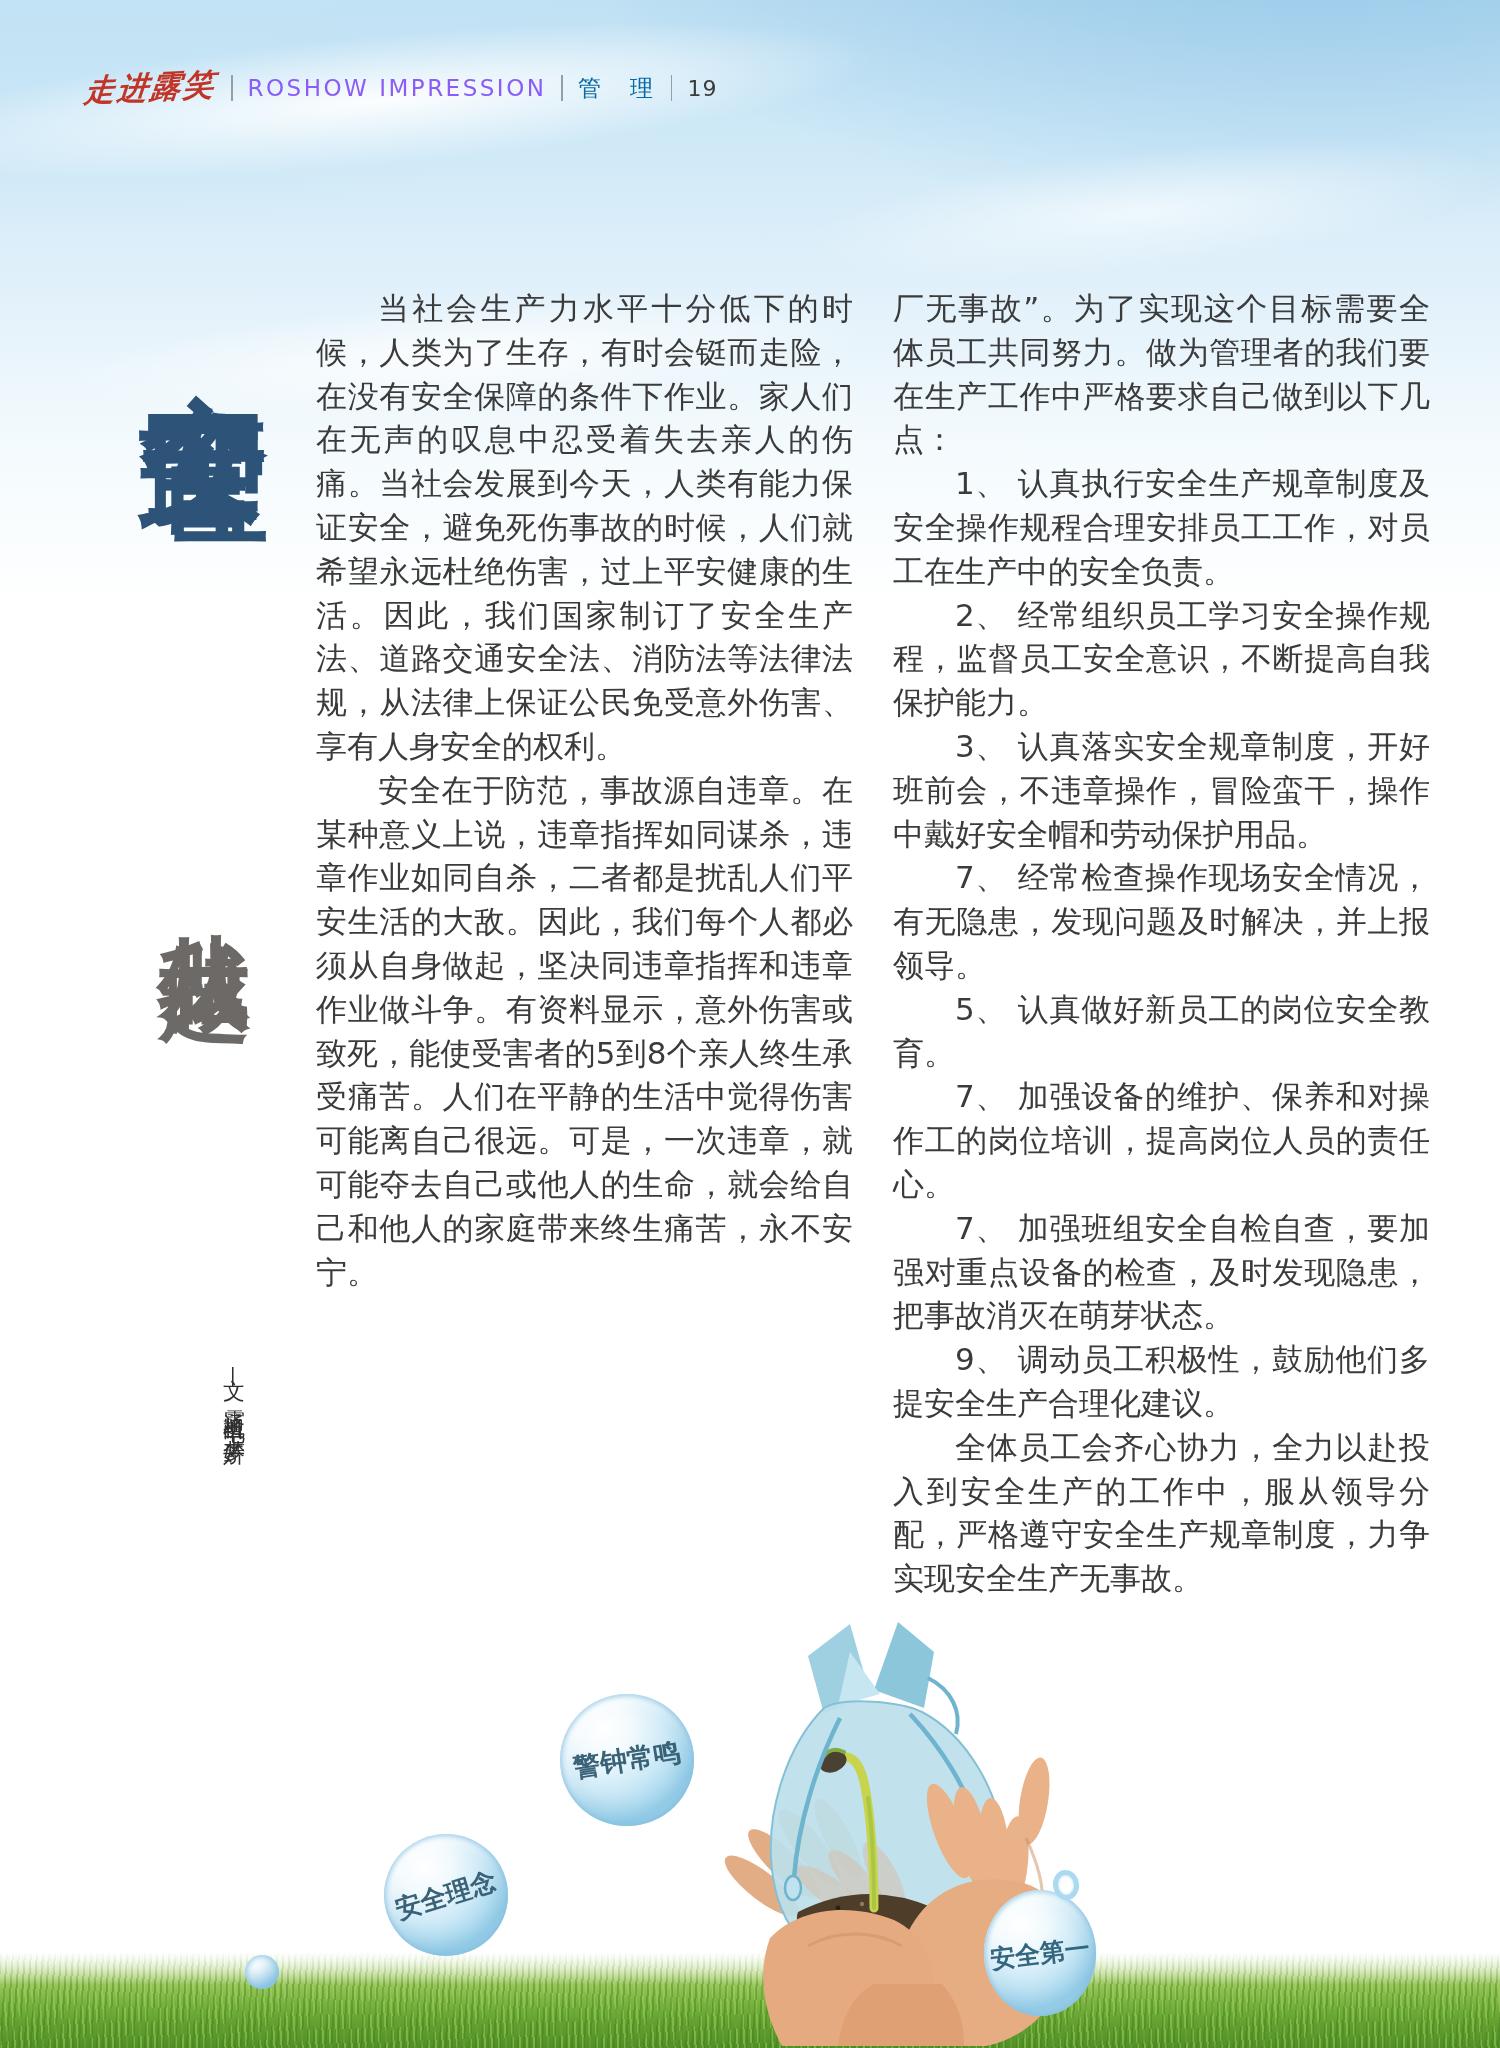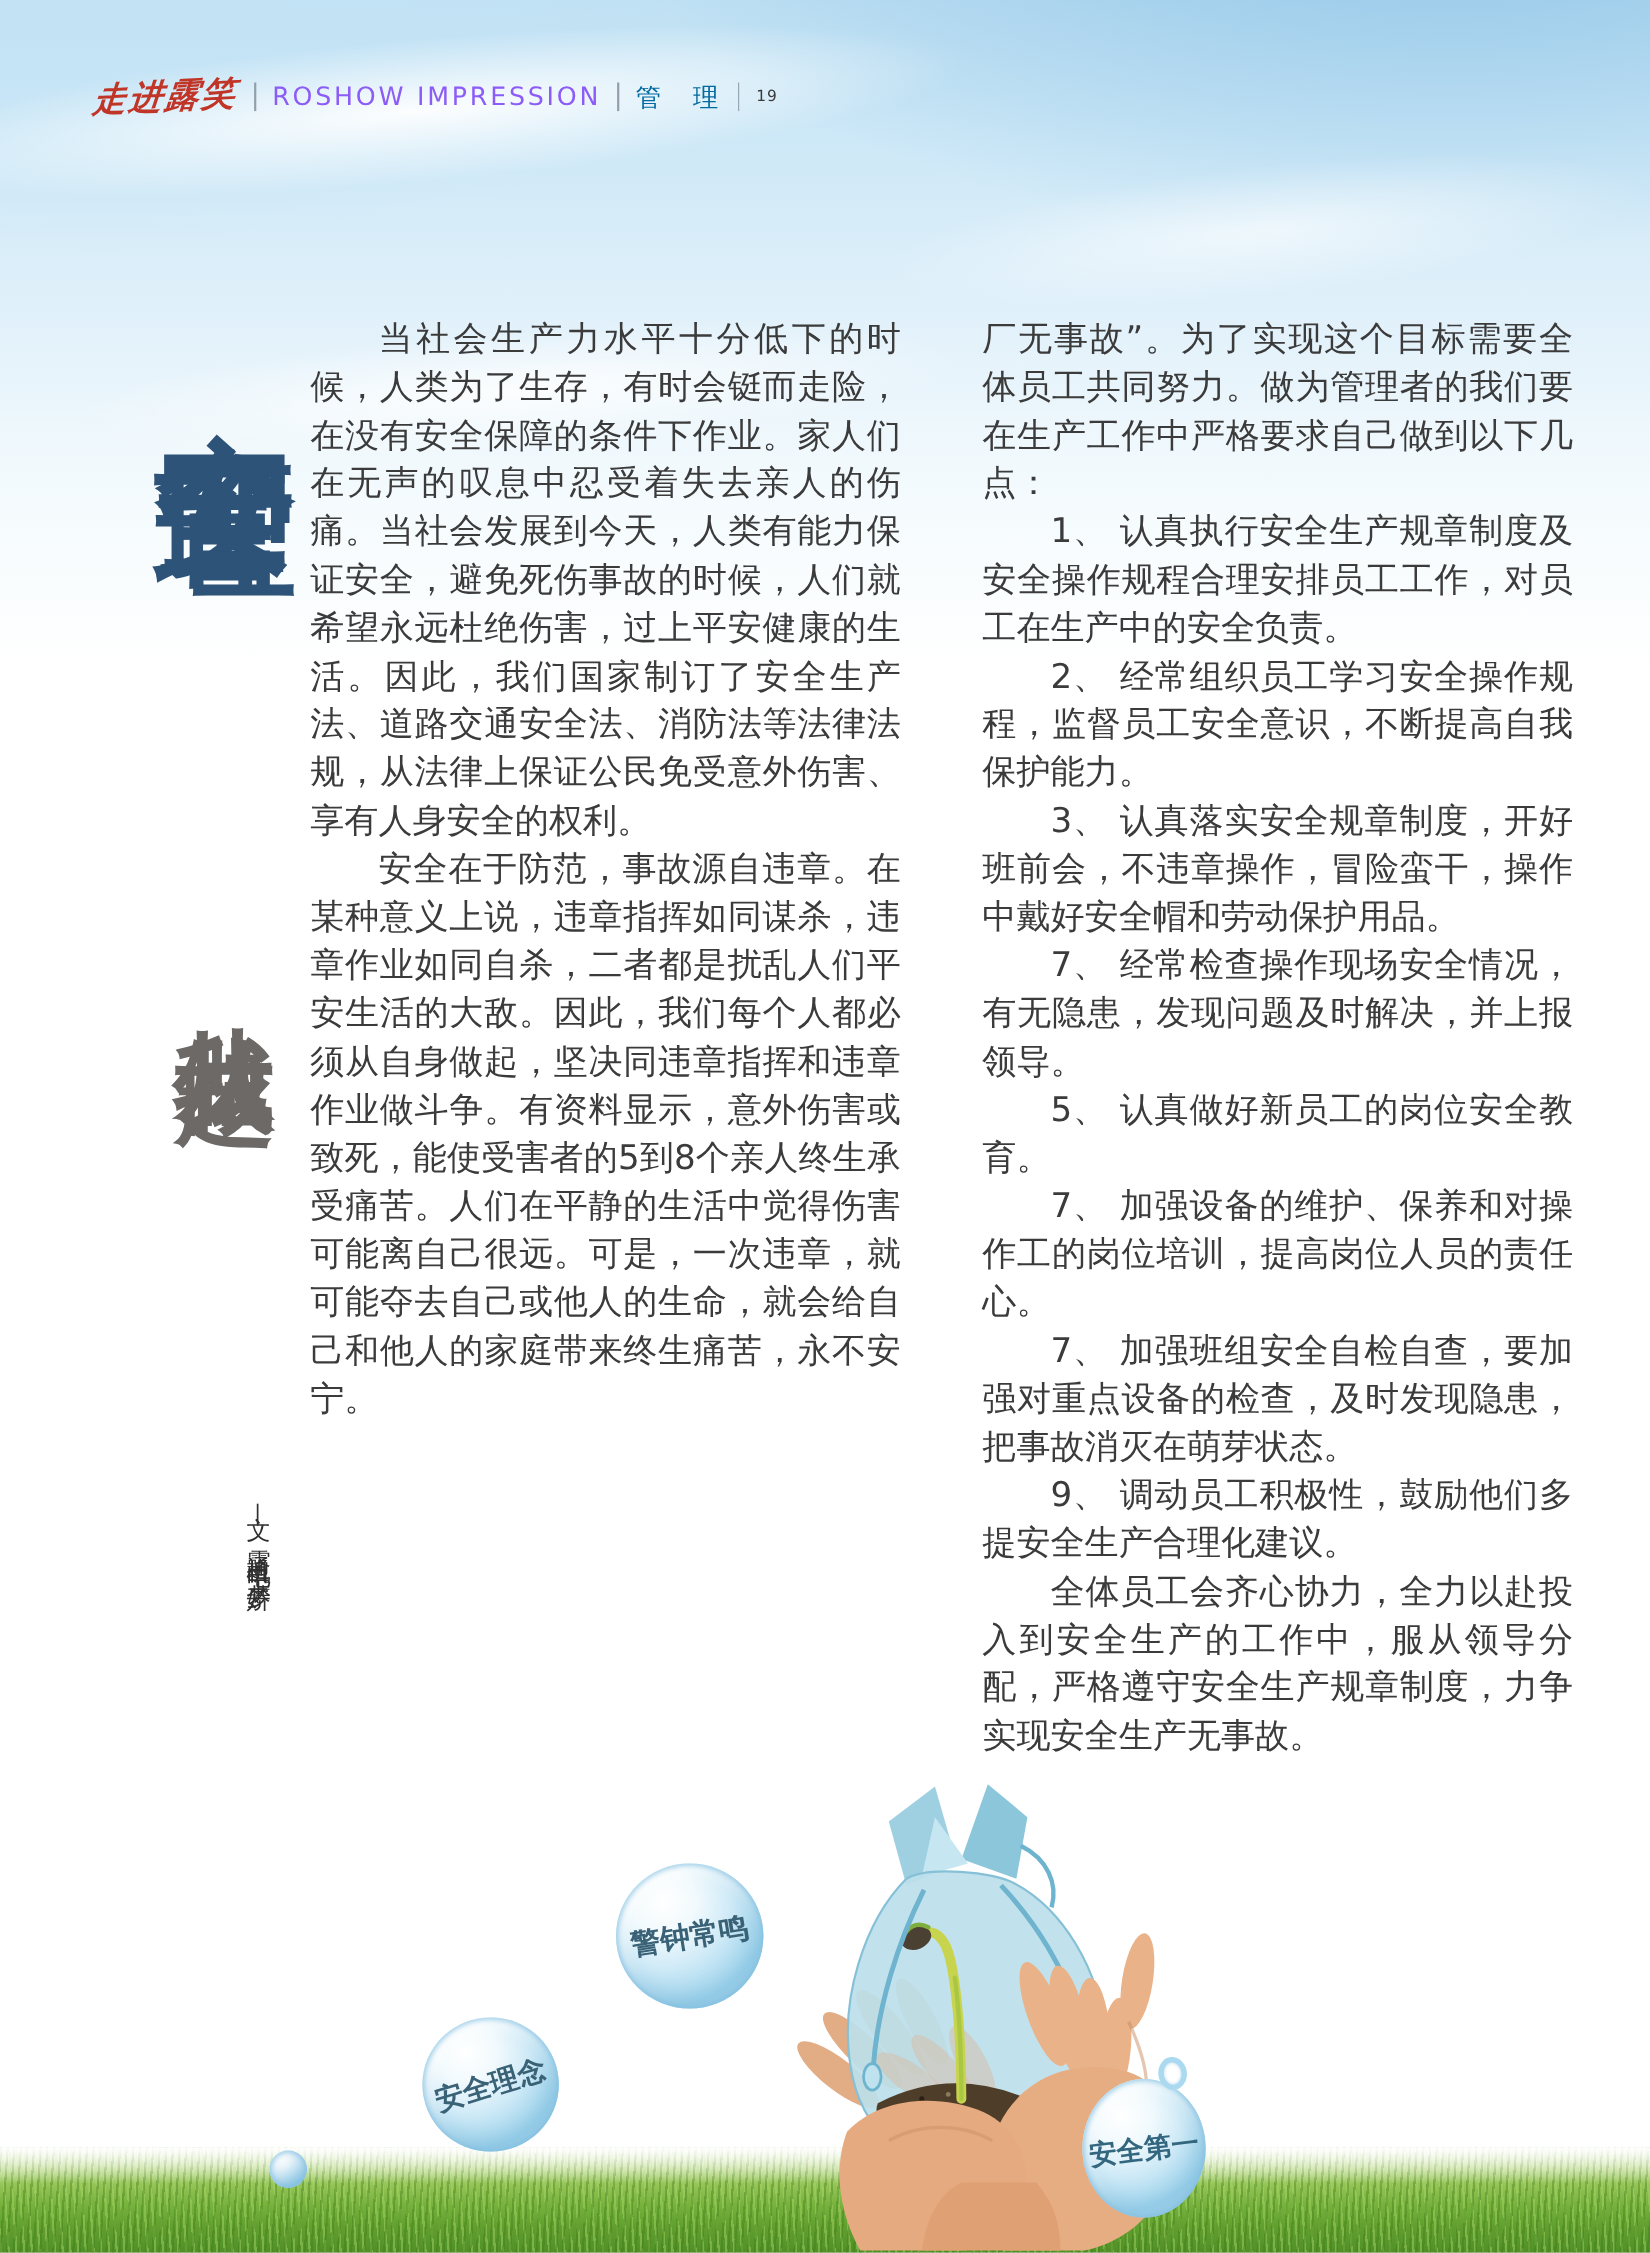--- a/index.html
+++ b/index.html
@@ -32,21 +32,21 @@
     position:absolute;left:84px;top:66px;height:44px;
     display:flex;align-items:center;
   }
   .logo{
     color:#c03527;font-size:31px;font-weight:bold;font-style:italic;
     transform:rotate(-3deg) skewX(-8deg);letter-spacing:2px;white-space:nowrap;
   }
   .hsep{width:1.5px;height:26px;background:#93a0ab;margin:0 15px;}
   .mag-name{font-size:23px;letter-spacing:2.5px;color:#8b5cf6;white-space:nowrap;}
   .section-name{font-size:23px;color:#0369a1;letter-spacing:3px;white-space:nowrap;}
-  .page-number{font-size:14px;color:#3a3a3a;letter-spacing:1px;}
+  .page-number{font-size:22px;color:#3a3a3a;letter-spacing:1px;}
   
   .title-main{
     position:absolute;left:142px;top:286px;
     writing-mode:vertical-rl;text-orientation:upright;
     font-size:128px;line-height:1;font-weight:900;color:#2e5378;
     letter-spacing:12px;white-space:nowrap;
   }
   .title-sub{
     position:absolute;left:158px;top:858px;
     writing-mode:vertical-rl;text-orientation:upright;
@@ -57,21 +57,21 @@
     position:absolute;left:219px;top:1362px;
     writing-mode:vertical-rl;text-orientation:mixed;
     font-size:22px;color:#2f2f2f;letter-spacing:4px;white-space:nowrap;
   }
   
   .col{
     position:absolute;top:287px;width:537px;
     font-size:31px;line-height:43.8px;color:#3b3b3b;
     text-align:justify;
   }
-  .col.col1{left:282px;}
+  .col.col1{left:316px;}
   .col.col2{left:893px;}
   .para{margin:0;}
   .para.indent{text-indent:2em;}
   
   .bubble{
     position:absolute;border-radius:50%;
     background:
       radial-gradient(circle at 32% 26%, #ffffff 0%, #f2fafd 22%, #cfeaf7 46%, #9fd4ec 72%, #c2e5f4 88%, #e2f2fa 100%);
     box-shadow:
       inset 0 0 5px 2px rgba(118,186,223,.65),

